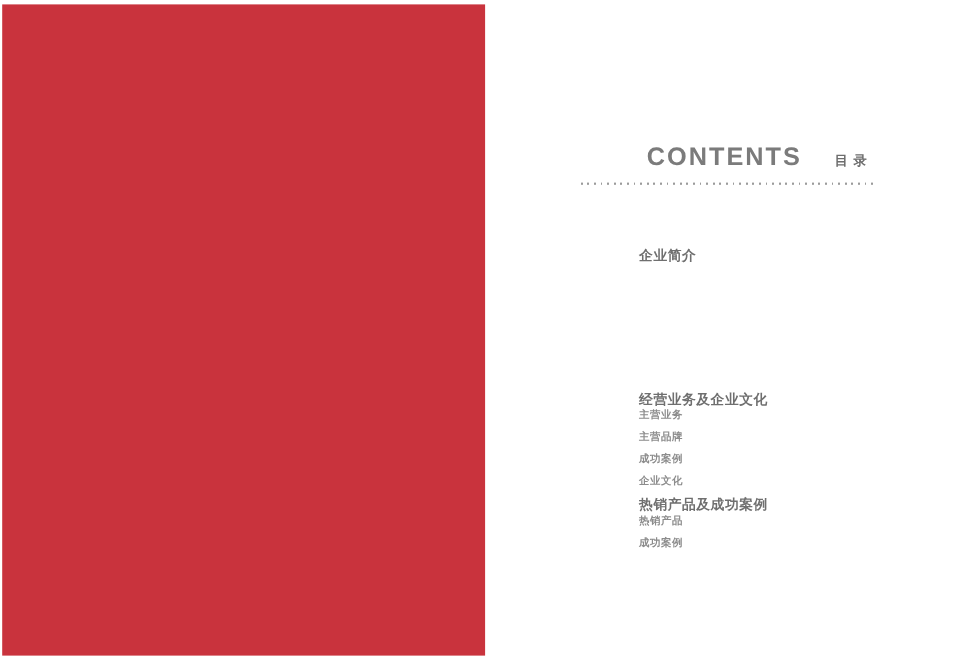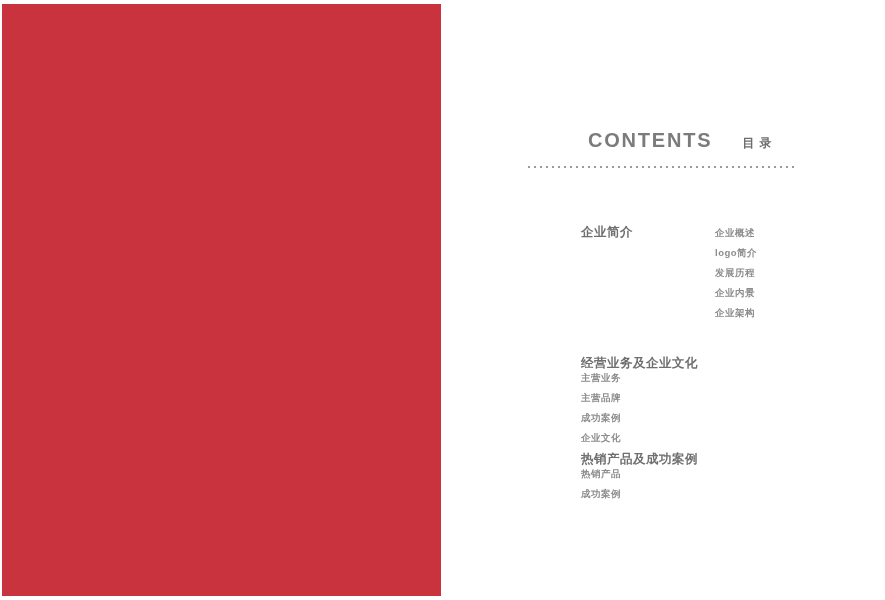--- a/index.html
+++ b/index.html
@@ -32,21 +32,21 @@
   .toc-header {
     position: absolute;
     left: 588px;
     top: 129px;
     display: flex;
     align-items: baseline;
     gap: 30px;
     white-space: nowrap;
   }
   .title-en {
-    font-size: 20px;
+    font-size: 23px;
     font-weight: bold;
     letter-spacing: 1.8px;
     color: var(--title-en-color);
   }
   .title-zh {
     font-size: 12px;
     font-weight: bold;
     letter-spacing: 5px;
     color: var(--title-zh-color);
   }
@@ -103,27 +103,20 @@
 
 <div class="toc-header">
   <span class="title-en">CONTENTS</span>
   <span class="title-zh">目录</span>
 </div>
 
 <div class="dotted-divider"></div>
 
 <div class="toc-section" id="section-1">
   <div class="sec-heading">企业简介</div>
-  <div class="sec-items">
-    <div class="sec-item">企业概述</div>
-    <div class="sec-item">logo简介</div>
-    <div class="sec-item">发展历程</div>
-    <div class="sec-item">企业内景</div>
-    <div class="sec-item">企业架构</div>
-  </div>
 </div>
 
 <div class="toc-section" id="section-2">
   <div class="sec-heading">经营业务及企业文化</div>
   <div class="sec-items">
     <div class="sec-item">主营业务</div>
     <div class="sec-item">主营品牌</div>
     <div class="sec-item">成功案例</div>
     <div class="sec-item">企业文化</div>
   </div>

